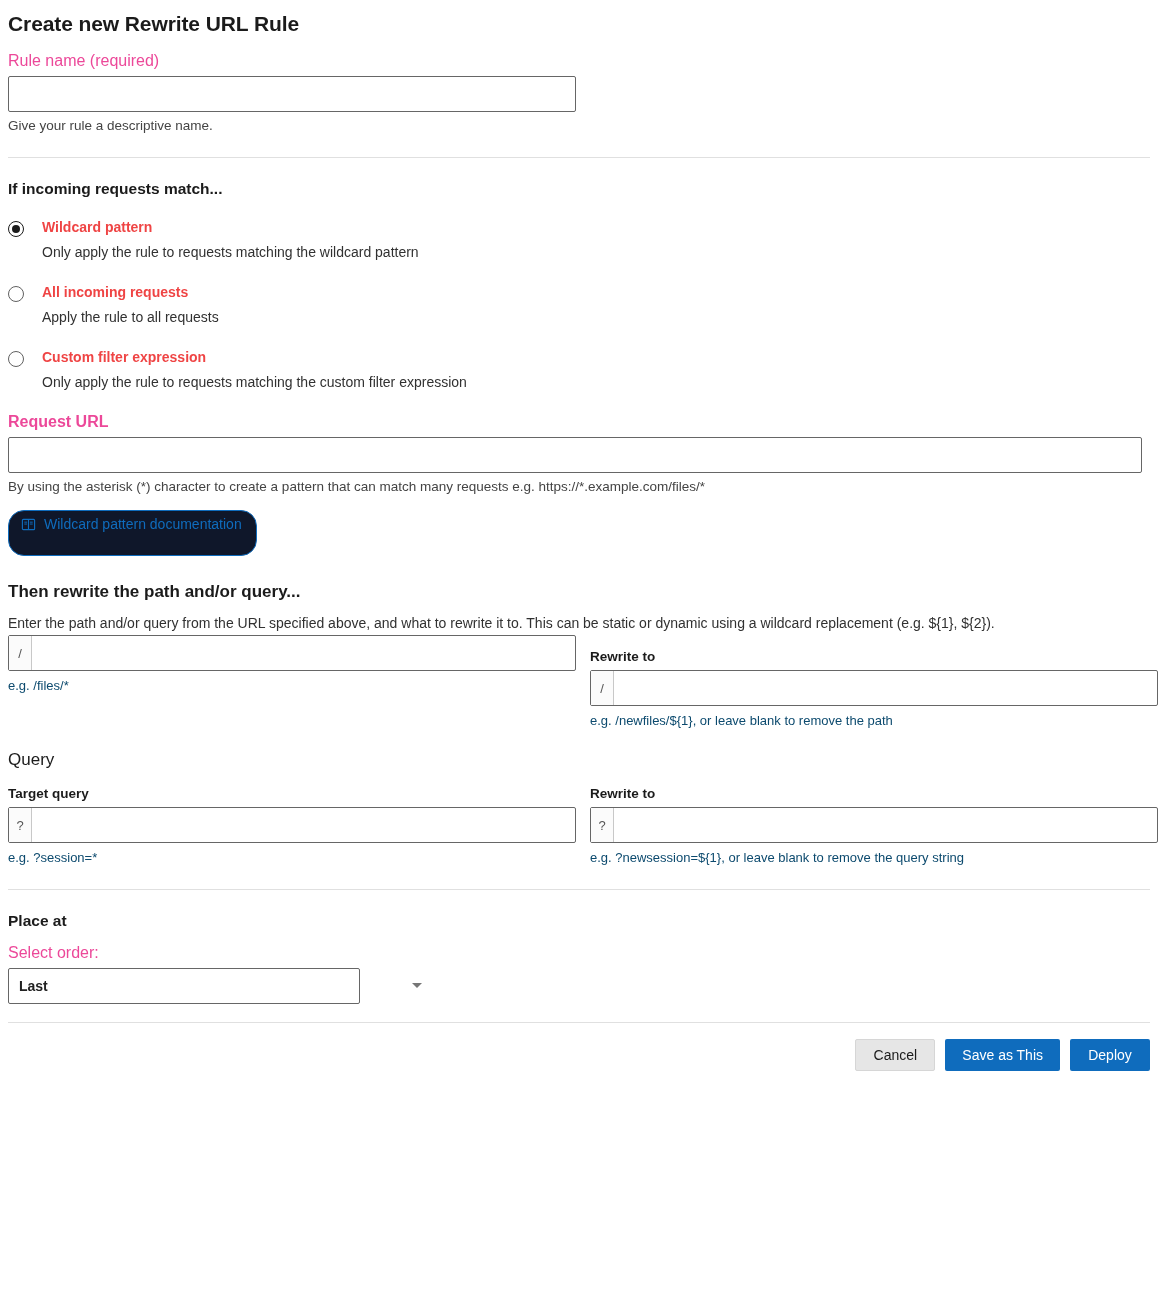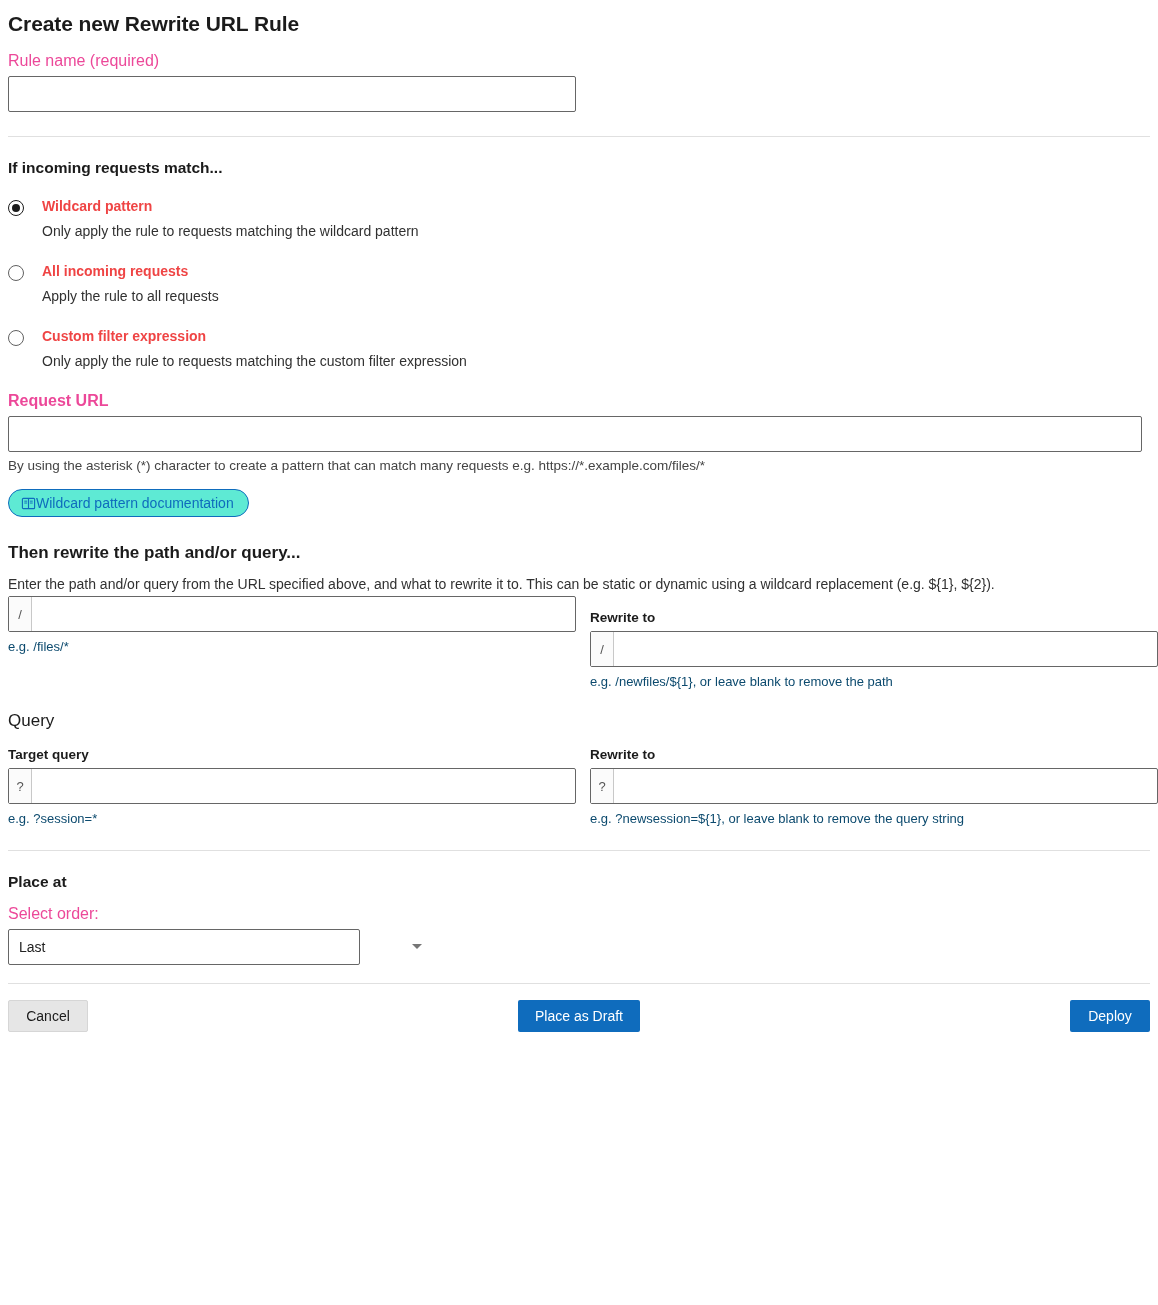--- a/index.html
+++ b/index.html
@@ -113,29 +113,29 @@
   }
   .radio-desc {
     font-size: 14px;
     color: #313131;
     margin-top: 7px;
     line-height: 18px;
   }
   .doclink {
     display: inline-flex;
     align-items: center;
-    gap: 0;
+    gap: 8px;
     border: 1px solid #0f6cbd;
     border-radius: 16px;
-    padding: 5px 14px 5px 12px;
+    padding: 5px 14px 23px 12px;
     color: #0f6cbd;
     font-size: 14px;
     margin-top: 16px;
     cursor: pointer;
-    background: #5eead4;
+    background: #0f172a;
   }
   .doclink svg { display: block; }
   .subsection-title {
     font-size: 17px;
     font-weight: bold;
     color: #1b1b1b;
     margin: 26px 0 0 0;
   }
   .para {
     font-size: 14px;
@@ -196,20 +196,21 @@
   .hint {
     font-size: 13px;
     color: #0c4a6e;
     margin-top: 7px;
   }
   .select-wrap {
     position: relative;
     width: 424px;
     height: 36px;
     margin-top: 6px;
+    font-weight: bold;
   }
   .select-box {
     box-sizing: border-box;
     width: 352px;
     height: 36px;
     border: 1px solid #666666;
     border-radius: 2px;
     background: #fff;
     display: flex;
     align-items: center;
@@ -226,21 +227,21 @@
     border-left: 5px solid transparent;
     border-right: 5px solid transparent;
     border-top: 5px solid #767676;
     pointer-events: none;
   }
   .footer {
     margin-top: 18px;
     padding: 16px 0 18px 0;
     border-top: 1px solid #e0e0e0;
     display: flex;
-    justify-content: space-between;
+    justify-content: flex-end;
     gap: 10px;
   }
   .btn {
     height: 32px;
     min-width: 80px;
     border-radius: 2px;
     font-size: 14px;
     font-family: "Liberation Sans", sans-serif;
     border: 1px solid transparent;
     cursor: pointer;
@@ -259,20 +260,21 @@
 </head>
 <body>
 
 <div class="page">
 
   <h1 class="page-title">Create new Rewrite URL Rule</h1>
 
   
   <div class="field-label">Rule name (required)</div>
   <input id="rule-name-input" class="text-input" type="text" placeholder="" style="">
+  <div class="help-text">Give your rule a descriptive name.</div>
 
   <hr class="divider">
 
   
   <div class="section-heading">If incoming requests match...</div>
 
   <div class="radio-group">
 
     <div class="radio-row">
       <span class="radio-mark checked"></span>
@@ -371,17 +373,17 @@
   <div class="select-wrap">
     <div class="select-box">
       <span>Last</span>
     </div>
     <span class="select-caret"></span>
   </div>
 
   
   <div class="footer">
     <button class="btn btn-secondary">Cancel</button>
-    <button class="btn btn-primary">Place as Draft</button>
+    <button class="btn btn-primary">Save as This</button>
     <button class="btn btn-primary">Deploy</button>
   </div>
 
 </div>
 
 </body></html>

